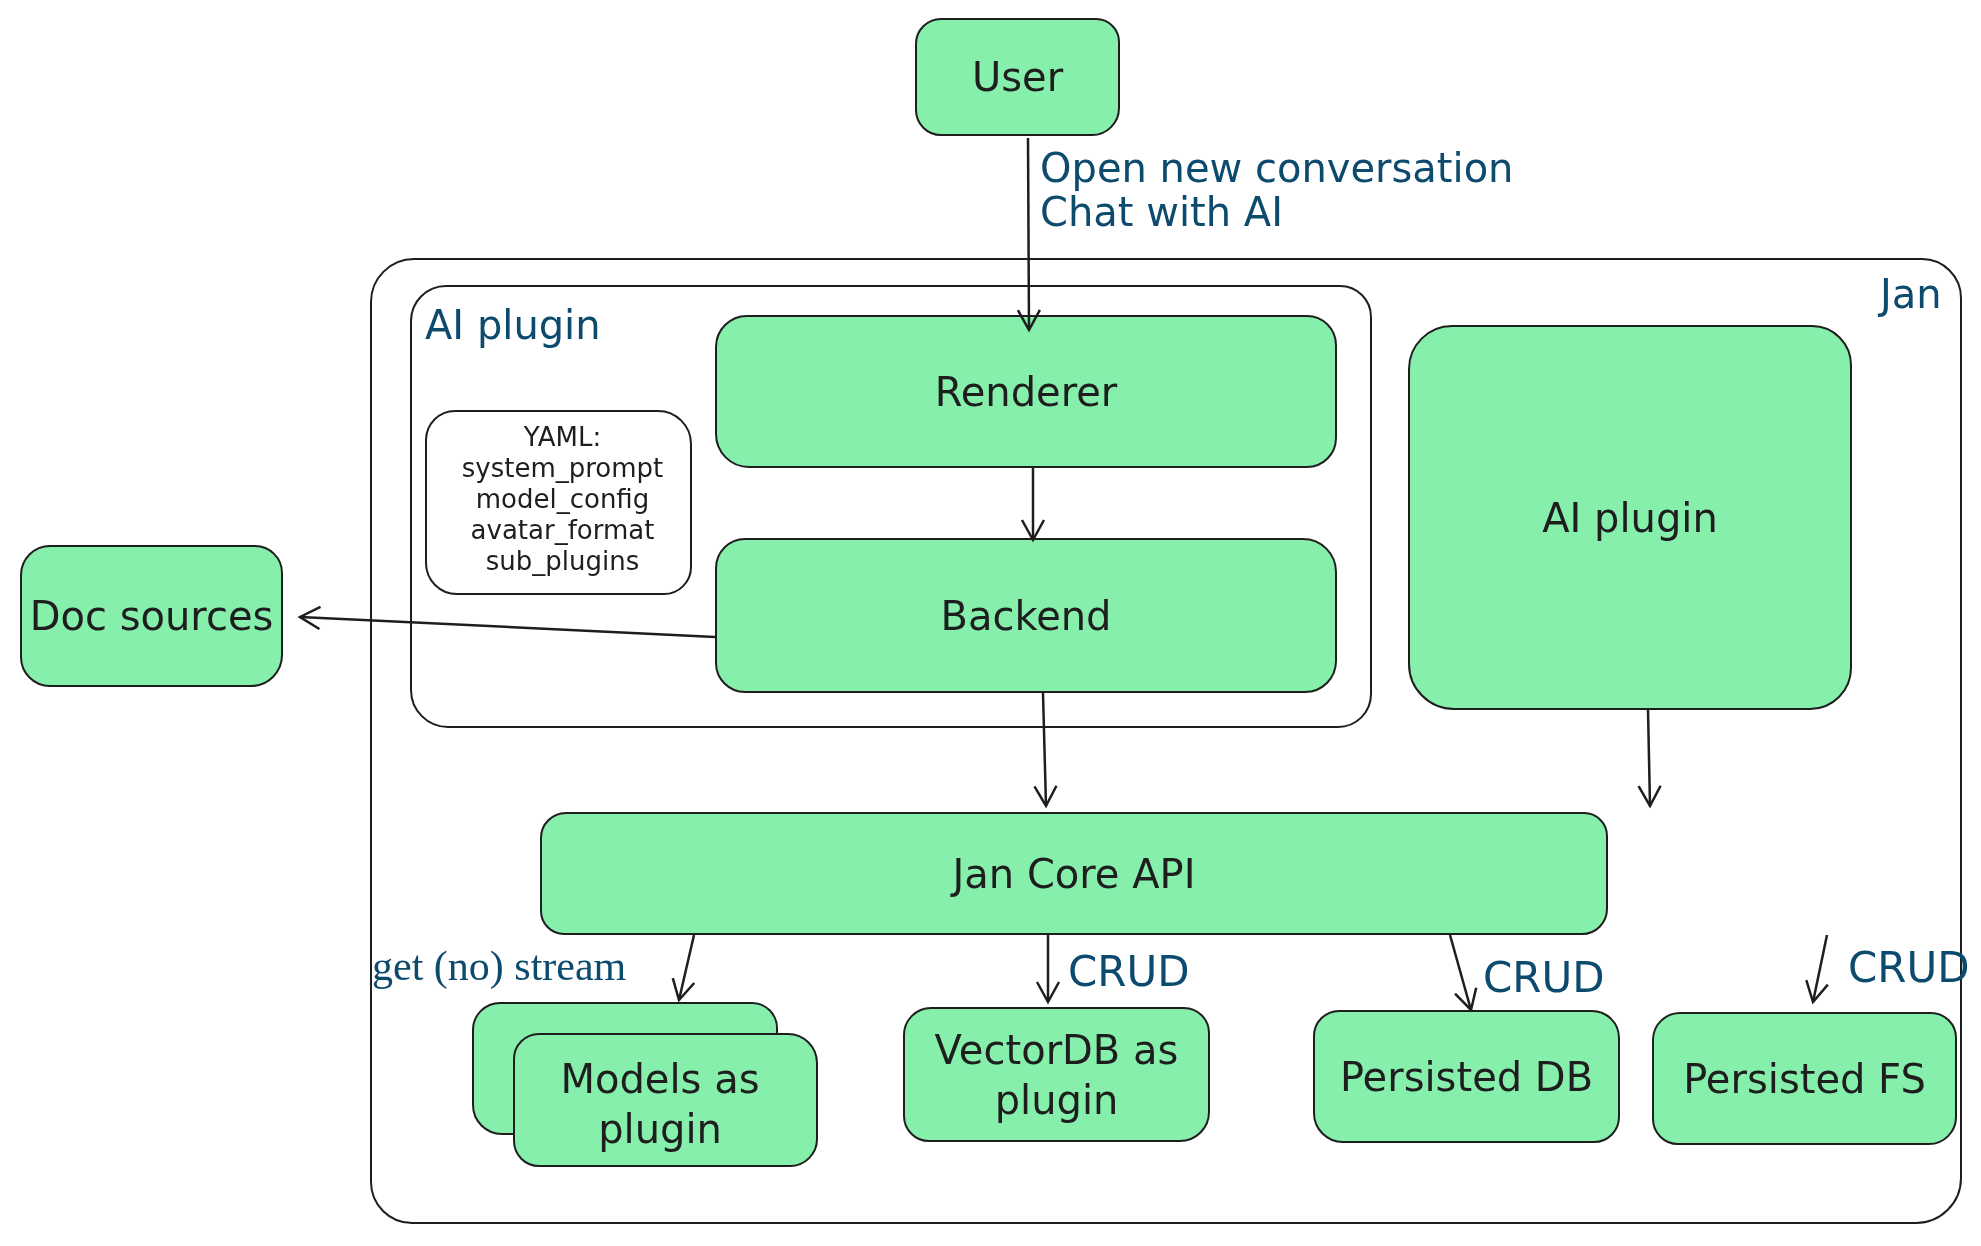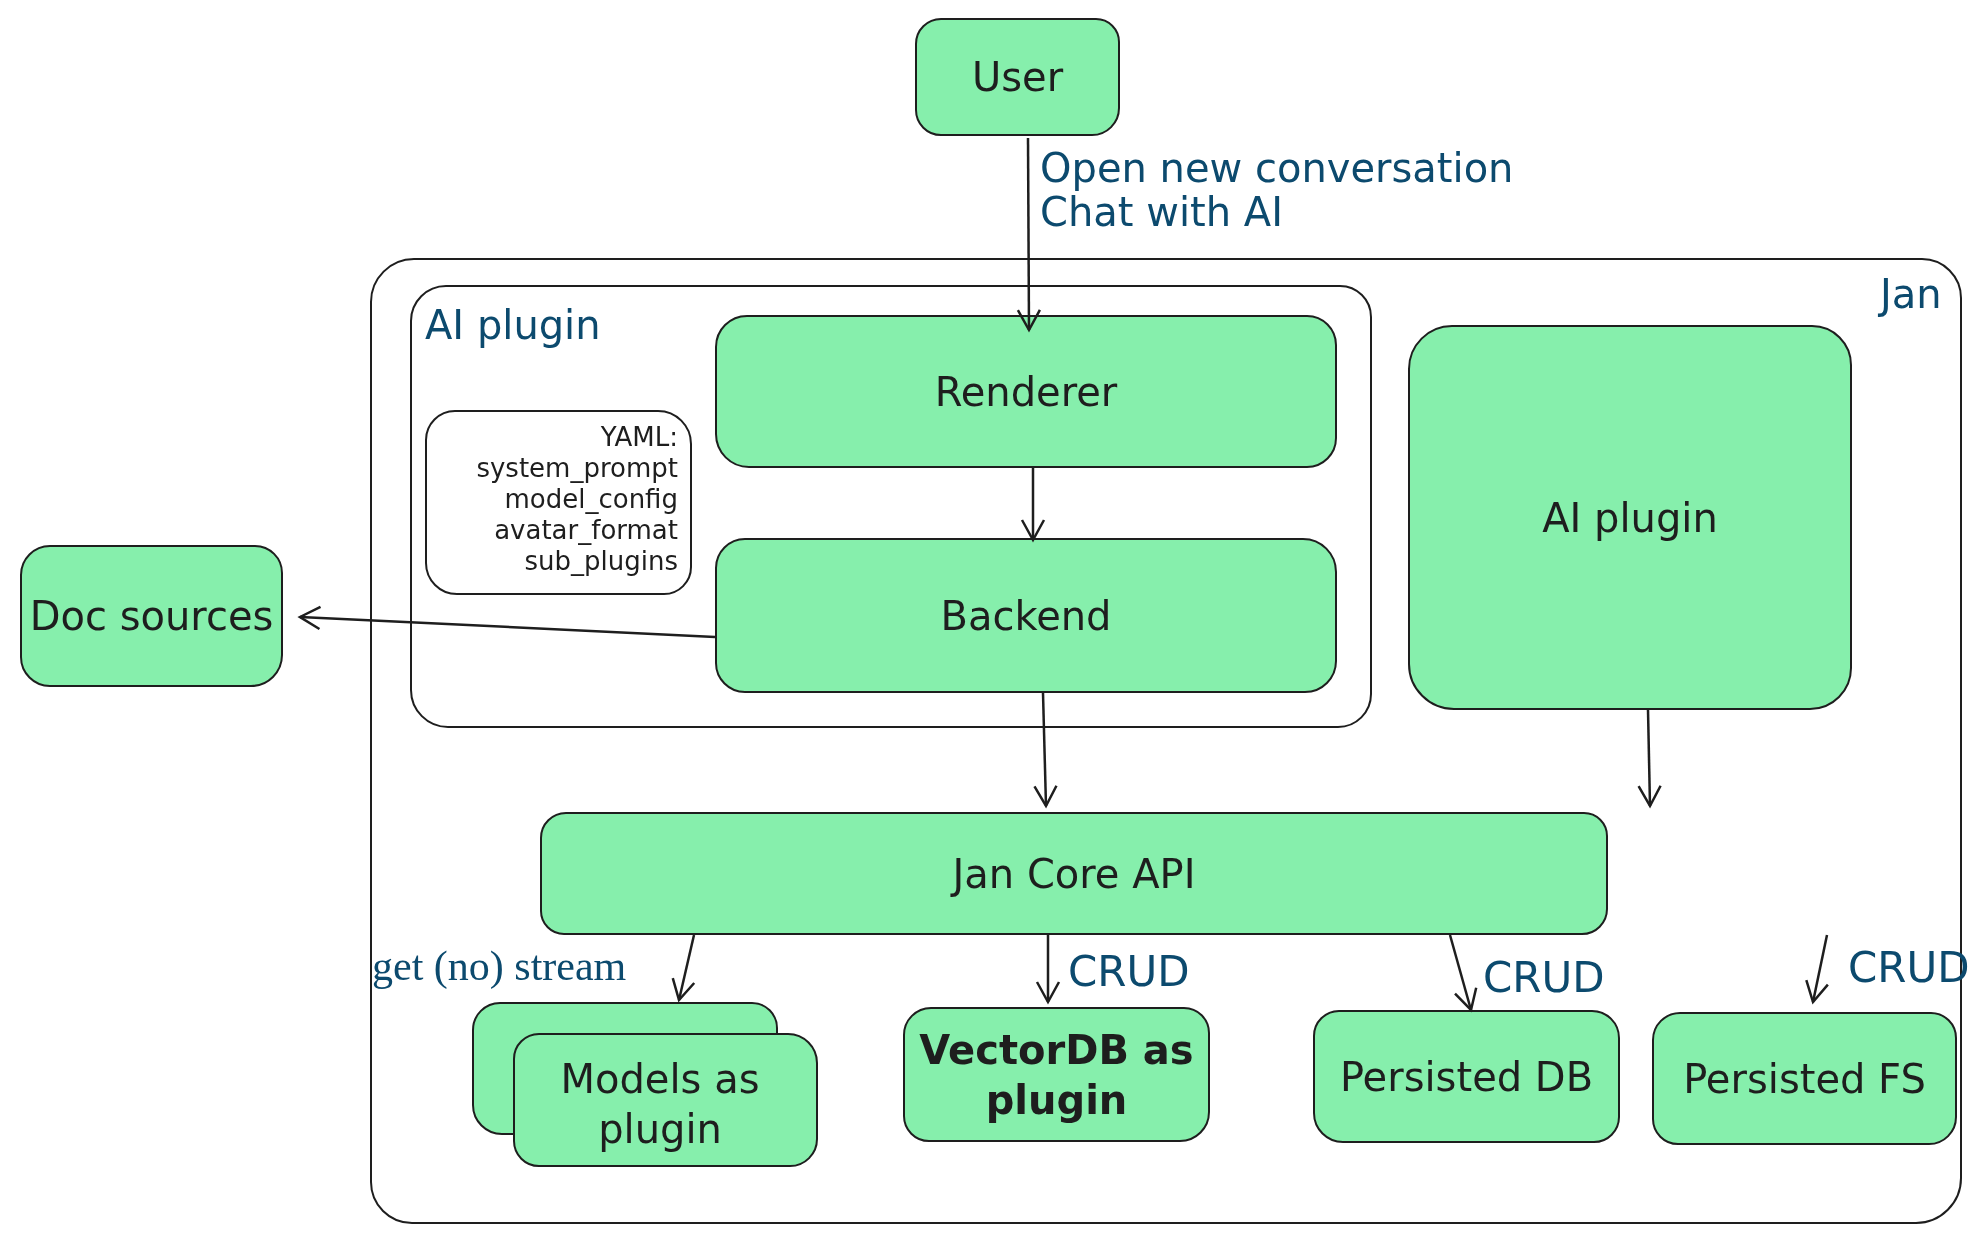--- a/index.html
+++ b/index.html
@@ -33,21 +33,21 @@
   }
   .corner-label { font-size: 40px; }
   .annot { font-size: 42px; }
   .yaml-box {
     position: absolute;
     border: 2.5px solid #1e1e1e;
     background: #ffffff;
     box-sizing: border-box;
     border-radius: 30px 34px 28px 32px;
     padding: 10px 12px 0 20px;
-    text-align: right;
+    text-align: center;
   }
   .yaml-box span { display: block; font-size: 26px; line-height: 31px; }
   .two-line {
     position: absolute;
     display: flex;
     flex-direction: column;
     align-items: center;
     justify-content: center;
     text-align: center;
     font-size: 40px;
@@ -104,21 +104,21 @@
     <span class="lbl">Jan Core API</span>
   </div>
 
   <div class="node" style="left:472px; top:1002px; width:306px; height:133px; border-radius:28px 26px 26px 30px;"></div>
   <div class="node" style="left:513px; top:1033px; width:305px; height:134px; border-radius:26px 30px 28px 26px;"></div>
   <div class="two-line" style="left:495px; top:1046px; width:330px; height:115px;">
     <span>Models as</span>
     <span>plugin</span>
   </div>
 
-  <div class="node" style="left:903px; top:1007px; width:307px; height:135px; border-radius:28px 26px 30px 26px;font-weight:bold;">
+  <div class="node" style="left:903px; top:1007px; width:307px; height:135px; border-radius:28px 26px 30px 26px;">
     <div class="two-line" style="position:static;">
       <span>VectorDB as</span>
       <span>plugin</span>
     </div>
   </div>
 
   <div class="node" style="left:1313px; top:1010px; width:307px; height:133px; border-radius:26px 28px 26px 30px;">
     <span class="lbl">Persisted DB</span>
   </div>
 

